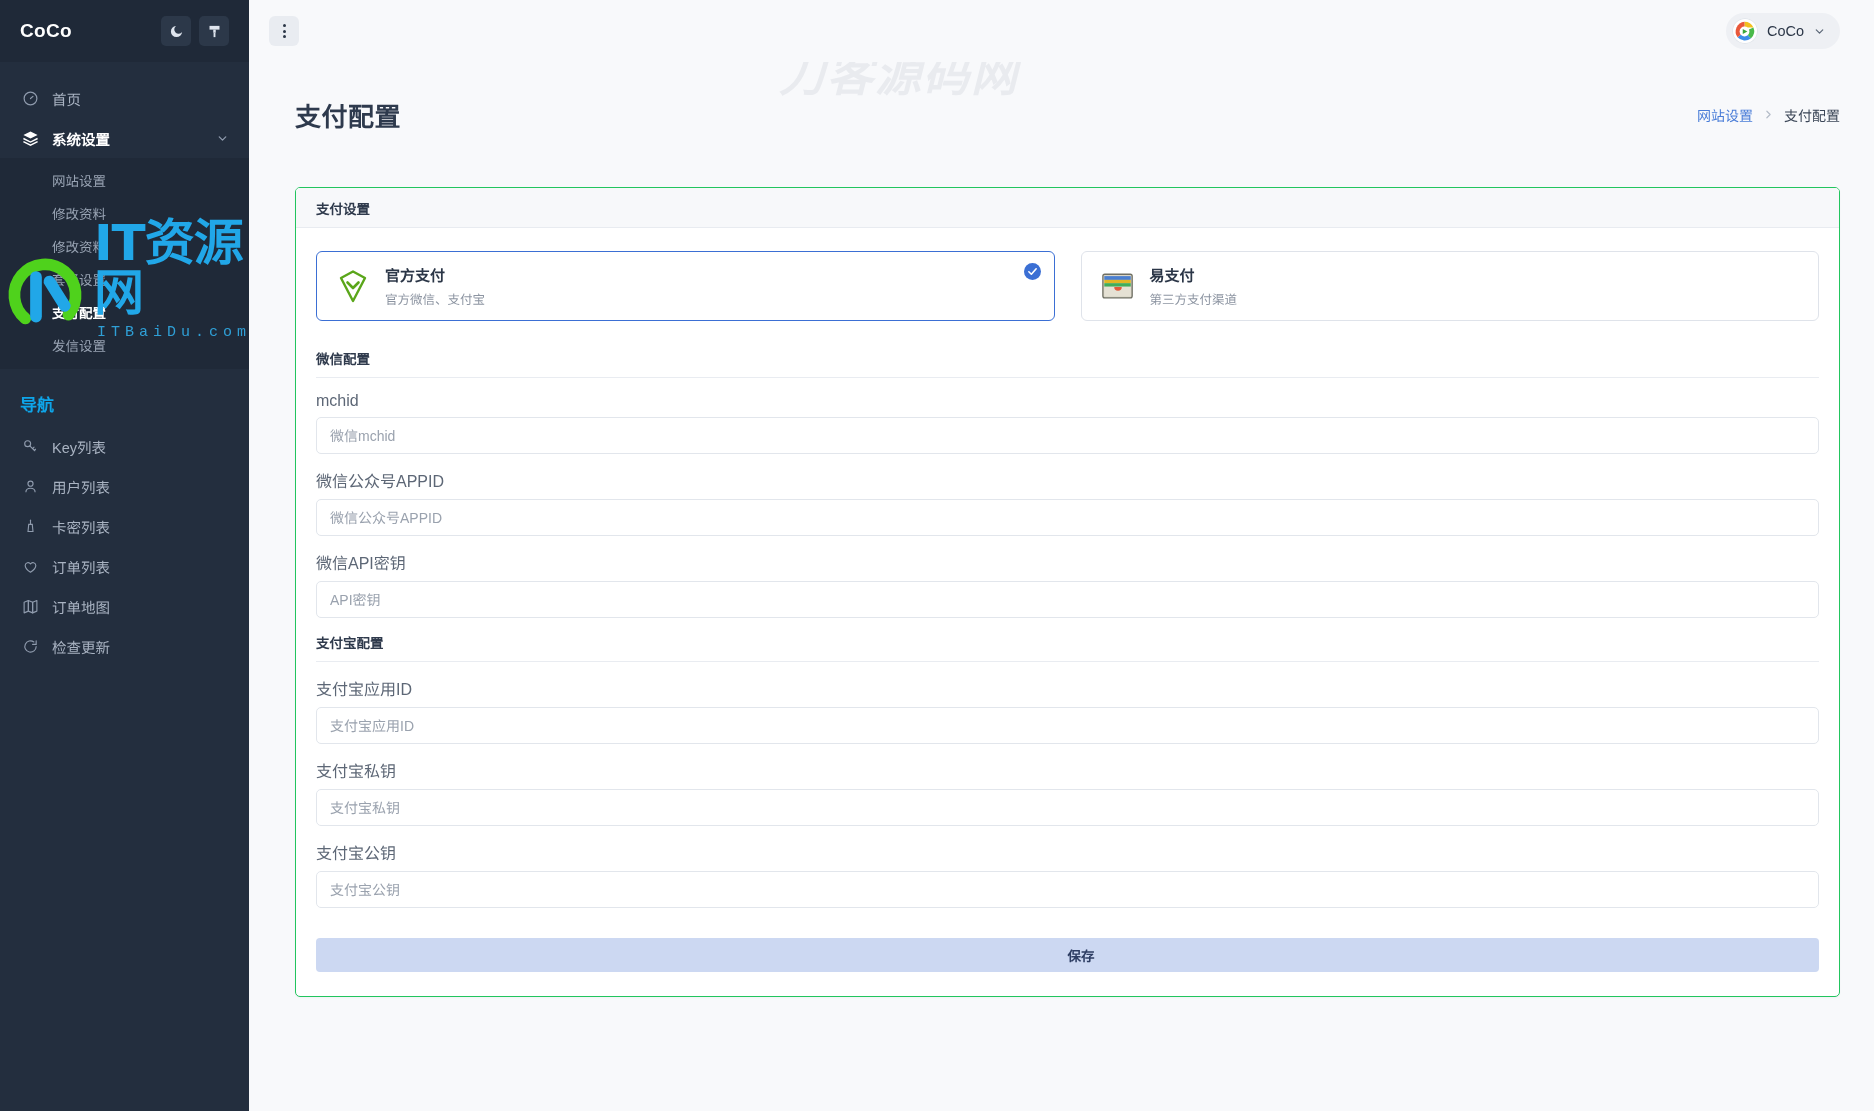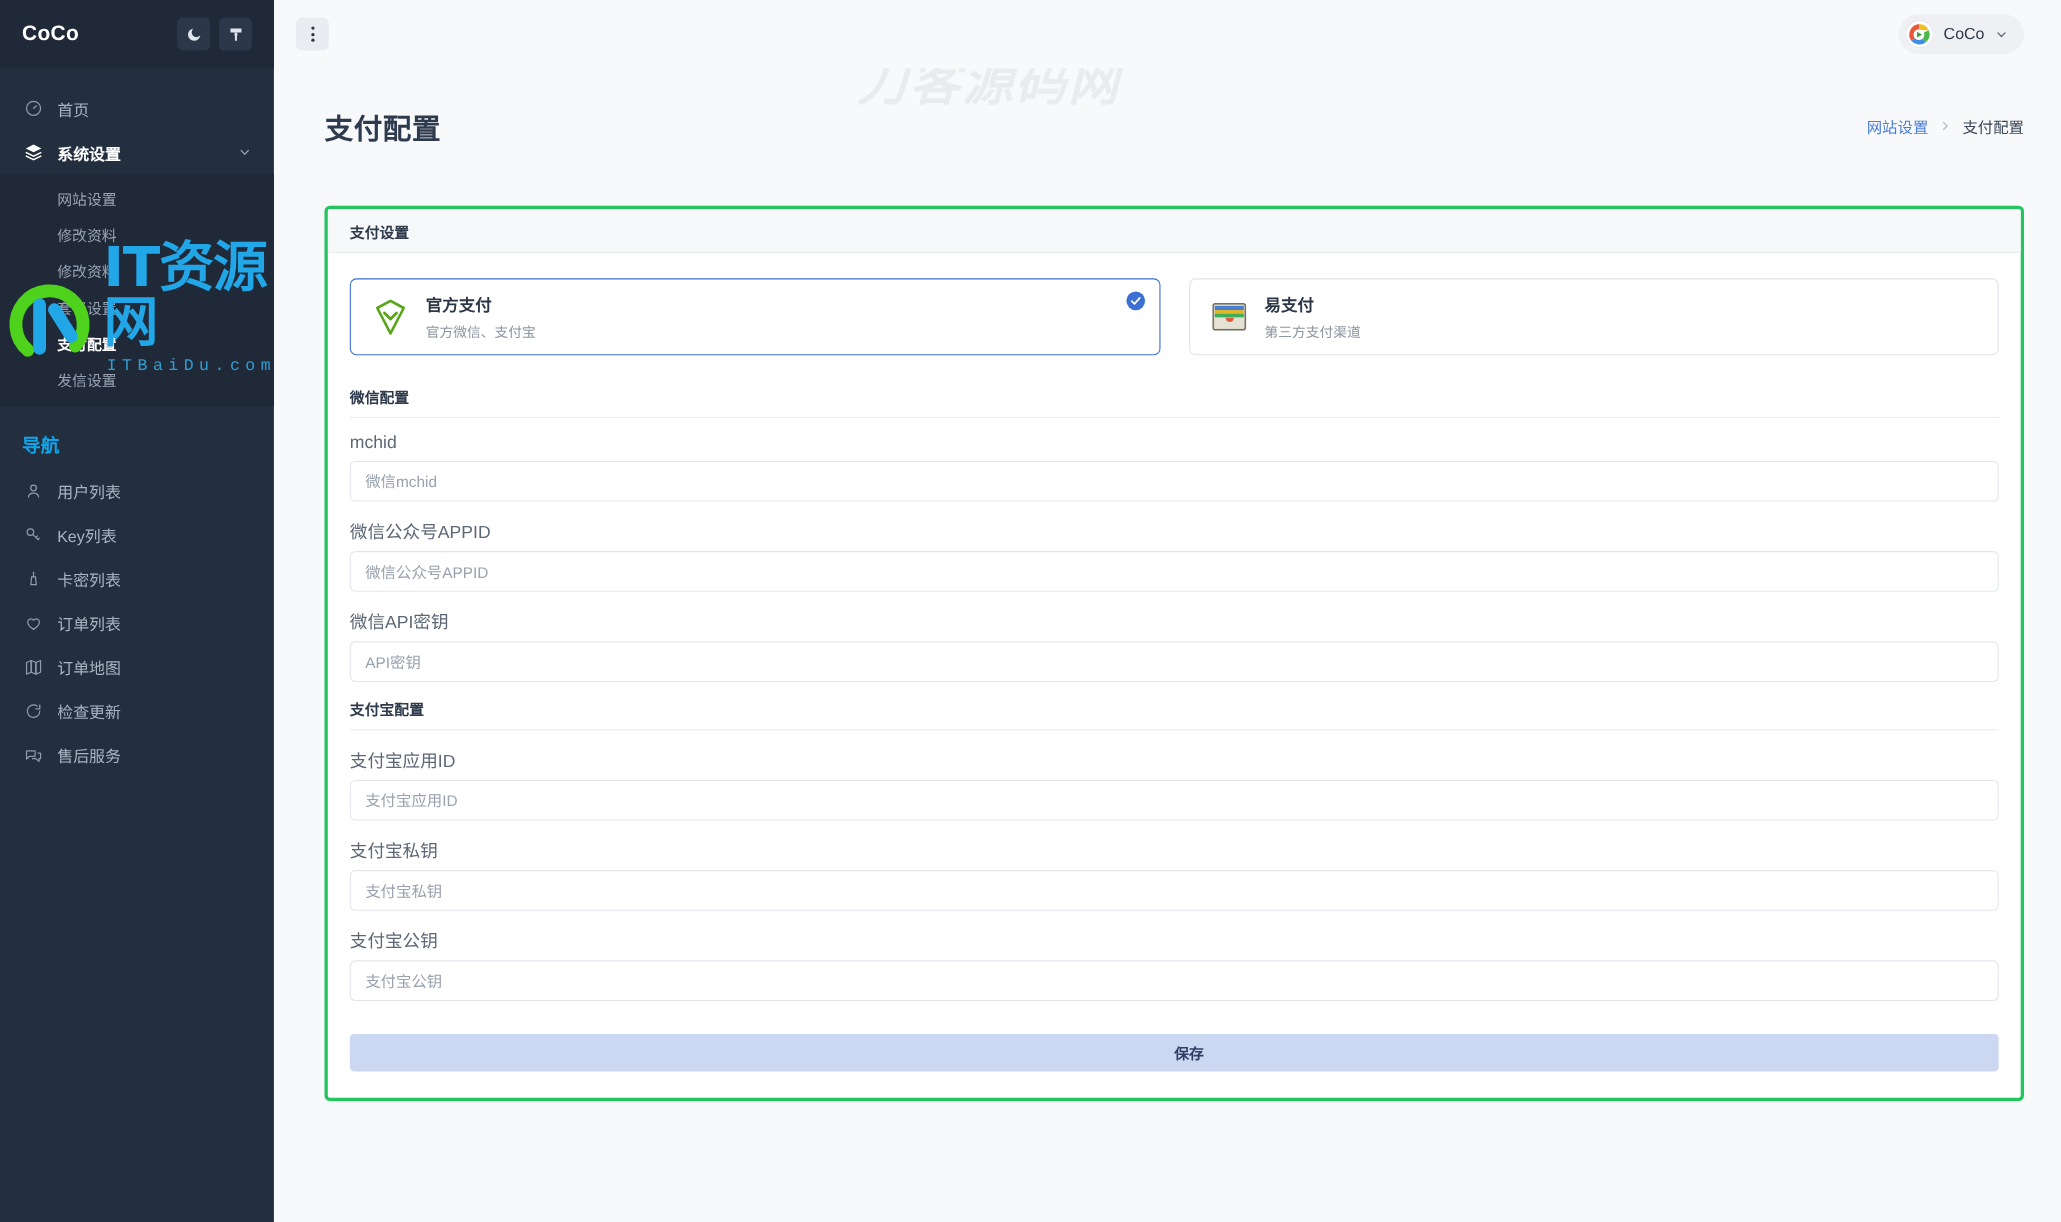--- a/index.html
+++ b/index.html
@@ -112,21 +112,21 @@
   .page-head-spacer { flex: 1; }
   .breadcrumb { display: flex; align-items: center; font-size: 14px; }
   .bc-link { color: #4a7dd8; cursor: pointer; }
   .bc-sep { margin: 0 9px; color: #b4bcc8; display: flex; }
   .bc-sep svg { width: 13px; height: 13px; display: block; }
   .bc-current { color: #3b4657; }
 
   .content-area { padding: 20px 34px 0 46px; position: relative; z-index: 3; }
 
   .card {
-    background: #ffffff; border: 3px solid #22c55e;
+    background: #ffffff; border: 1px solid #22c55e;
     border-radius: 5px; overflow: hidden;
     box-shadow: 0 1px 2px rgba(30,40,60,.03);
   }
   .card-header {
     height: 40px; display: flex; align-items: center;
     padding: 0 20px; background: #f7f8fa;
     border-bottom: 1px solid #e8ebf0;
     font-size: 13.5px; font-weight: 700; color: #2f3a4c;
   }
   .card-body { padding: 23px 20px 24px 20px; }
@@ -281,36 +281,36 @@
       </div>
       <div class="sub-item">
         <span>发信设置</span>
       </div>
     </div>
 
     <div class="nav-section-title">导航</div>
 
     <div class="nav-item">
       <span class="ni-icon">
+        <svg viewBox="0 0 24 24" fill="none" stroke="currentColor" stroke-width="1.6" stroke-linecap="round">
+            <circle cx="8" cy="8" r="4.2"></circle>
+            <path d="M11 11l7 7M15 15l2-2M17.5 17.5l1.6-1.6"></path>
+          </svg>
+      </span>
+      <span class="ni-label">Key列表</span>
+    </div>
+
+    <div class="nav-item">
+      <span class="ni-icon">
         <svg viewBox="0 0 24 24" fill="none" stroke="currentColor" stroke-width="1.6">
             <circle cx="12" cy="8" r="3.6"></circle>
             <path d="M5.5 20c0-3.6 2.9-5.6 6.5-5.6s6.5 2 6.5 5.6"></path>
           </svg>
       </span>
       <span class="ni-label">用户列表</span>
-    </div>
-
-    <div class="nav-item">
-      <span class="ni-icon">
-        <svg viewBox="0 0 24 24" fill="none" stroke="currentColor" stroke-width="1.6" stroke-linecap="round">
-            <circle cx="8" cy="8" r="4.2"></circle>
-            <path d="M11 11l7 7M15 15l2-2M17.5 17.5l1.6-1.6"></path>
-          </svg>
-      </span>
-      <span class="ni-label">Key列表</span>
     </div>
 
     <div class="nav-item">
       <span class="ni-icon">
         <svg viewBox="0 0 24 24" fill="none" stroke="currentColor" stroke-width="1.6" stroke-linecap="round">
             <path d="M12 3v6"></path>
             <path d="M9.5 9h5l1 10h-7z"></path>
           </svg>
       </span>
       <span class="ni-label">卡密列表</span>
@@ -339,29 +339,20 @@
     <div class="nav-item">
       <span class="ni-icon">
         <svg viewBox="0 0 24 24" fill="none" stroke="currentColor" stroke-width="1.6" stroke-linecap="round">
             <path d="M20 12a8 8 0 11-3.2-6.4"></path>
             <path d="M20 4v5h-5"></path>
           </svg>
       </span>
       <span class="ni-label">检查更新</span>
     </div>
 
-    <div class="nav-item">
-      <span class="ni-icon">
-        <svg viewBox="0 0 24 24" fill="none" stroke="currentColor" stroke-width="1.6" stroke-linejoin="round">
-            <path d="M3 6.5h11v7H7l-4 3.5z"></path>
-            <path d="M10 16.5h5l4 3.5v-3.5h2v-7h-4"></path>
-          </svg>
-      </span>
-      <span class="ni-label">售后服务</span>
-    </div>
 
   </div>
 
   <div class="logo-wm">
     <div class="logo-ring">
       <svg viewBox="0 0 100 100" width="90" height="90">
         <circle cx="50" cy="50" r="34" fill="none" stroke="#4fd21c" stroke-width="13" stroke-dasharray="160 100" stroke-linecap="round" transform="rotate(130 50 50)"></circle>
         <path d="M40 30 v44" stroke="#21a7e8" stroke-width="13" stroke-linecap="round" fill="none"></path>
         <path d="M55 35 L72 62" stroke="#21a7e8" stroke-width="13" stroke-linecap="round" fill="none"></path>
       </svg>

